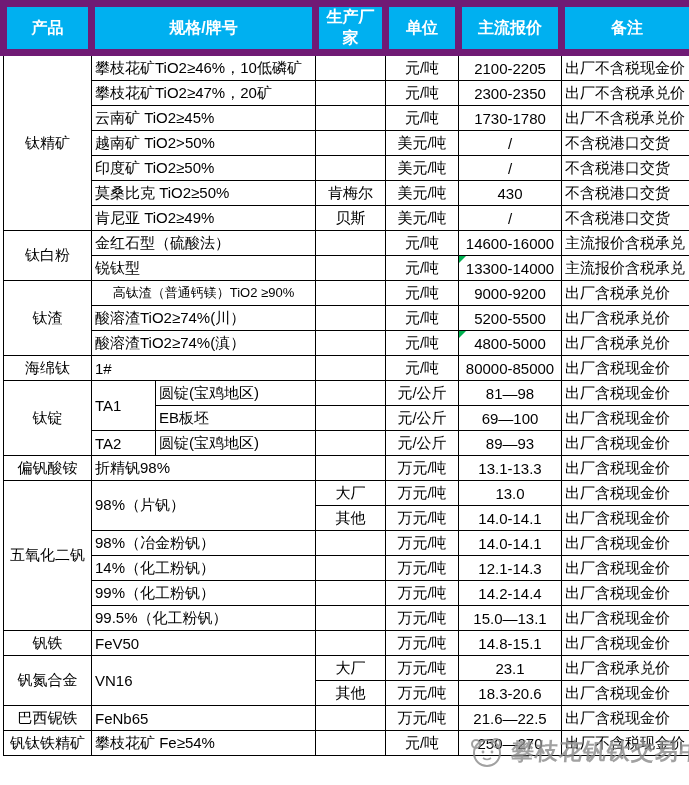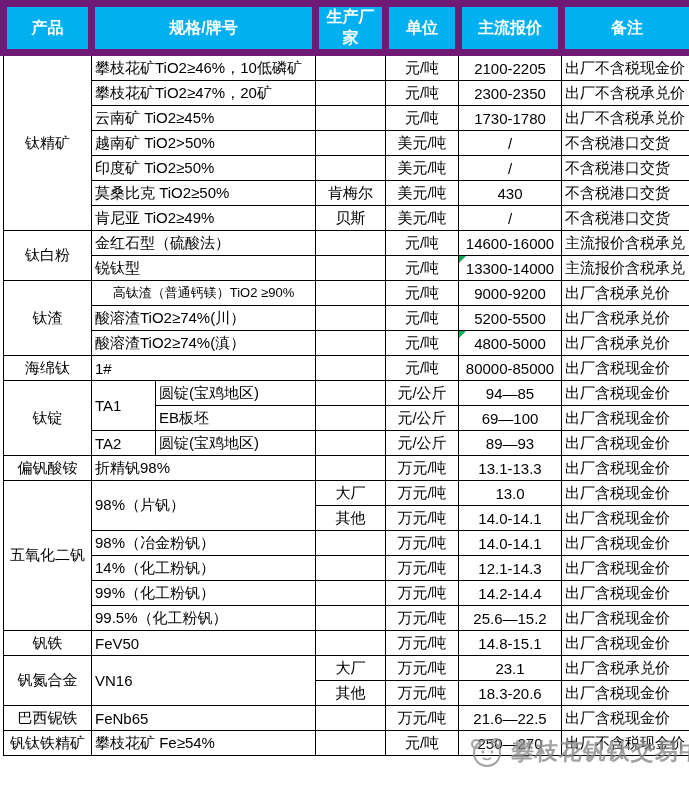--- a/index.html
+++ b/index.html
@@ -152,21 +152,21 @@
           <td class="ac">元/吨</td>
           <td class="ac">80000-85000</td>
           <td class="al">出厂含税现金价</td>
         </tr>
         <tr>
           <td rowspan="3" class="ac">钛锭</td>
           <td rowspan="2" class="al">TA1</td>
           <td class="al">圆锭(宝鸡地区)</td>
           <td class="ac"></td>
           <td class="ac">元/公斤</td>
-          <td class="ac">94—85</td>
+          <td class="ac">81—98</td>
           <td class="al">出厂含税现金价</td>
         </tr>
         <tr>
           <td class="al">EB板坯</td>
           <td class="ac"></td>
           <td class="ac">元/公斤</td>
           <td class="ac">69—100</td>
           <td class="al">出厂含税现金价</td>
         </tr>
         <tr>
@@ -217,21 +217,21 @@
           <td colspan="2" class="al">99%（化工粉钒）</td>
           <td class="ac"></td>
           <td class="ac">万元/吨</td>
           <td class="ac">14.2-14.4</td>
           <td class="al">出厂含税现金价</td>
         </tr>
         <tr>
           <td colspan="2" class="al">99.5%（化工粉钒）</td>
           <td class="ac"></td>
           <td class="ac">万元/吨</td>
-          <td class="ac">25.6—15.2</td>
+          <td class="ac">15.0—13.1</td>
           <td class="al">出厂含税现金价</td>
         </tr>
         <tr>
           <td class="ac">钒铁</td>
           <td colspan="2" class="al">FeV50</td>
           <td class="ac"></td>
           <td class="ac">万元/吨</td>
           <td class="ac">14.8-15.1</td>
           <td class="al">出厂含税现金价</td>
         </tr>

